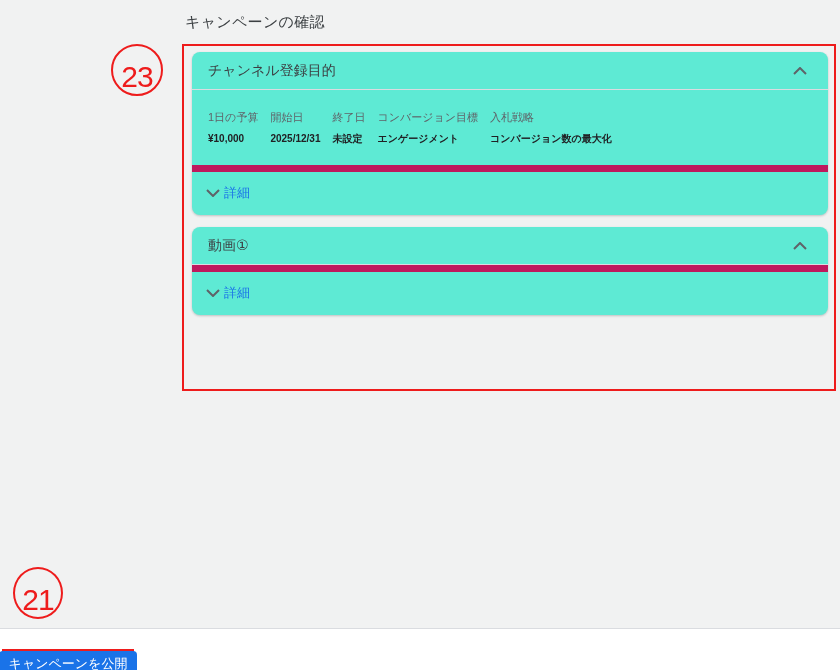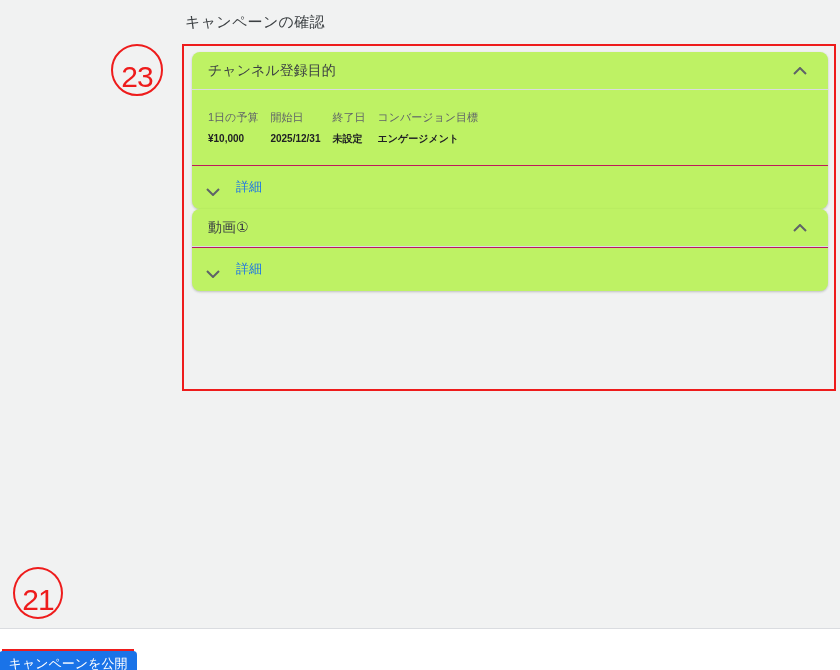--- a/index.html
+++ b/index.html
@@ -51,23 +51,24 @@
   .anno-circle.step23 { left: 111px; top: 44px; width: 52px; height: 52px; }
   .anno-circle.step24 { left: 13px;  top: 567px; width: 50px; height: 52px; }
   
   .cards {
     position: absolute;
     left: 192px;
     top: 52px;
     width: 636px;
   }
   .card {
-    background: #bef264;
+    background: #5eead4;
     border-radius: 8px;
     box-shadow: 0 1px 2px rgba(60,64,67,0.18), 0 1px 3px rgba(60,64,67,0.10);
+    margin-bottom: 12px;
     overflow: hidden;
   }
   .card-header {
     height: 38px;
     display: flex;
     align-items: center;
     justify-content: space-between;
     padding: 0 16px;
     border-bottom: 1px solid #dadce0;
     cursor: pointer;
@@ -100,25 +101,25 @@
   }
   .field-value {
     margin-top: 6px;
     font-size: 10px;
     font-weight: 700;
     color: #202124;
     line-height: 18px;
     white-space: nowrap;
   }
   .card-footer {
-    border-top: 1px solid #be185d;
+    border-top: 7px solid #be185d;
     padding: 12px 16px 13px 14px;
     display: flex;
-    align-items: flex-end;
-    gap: 16px;
+    align-items: center;
+    gap: 4px;
     cursor: pointer;
   }
   .details-label {
     font-size: 13px;
     color: #1a73e8;
   }
   
   .action-bar {
     position: absolute;
     left: 0;
@@ -189,20 +190,24 @@
           <div class="field-value">2025/12/31</div>
         </div>
         <div class="field">
           <div class="field-label">終了日</div>
           <div class="field-value">未設定</div>
         </div>
         <div class="field">
           <div class="field-label">コンバージョン目標</div>
           <div class="field-value">エンゲージメント</div>
         </div>
+        <div class="field">
+          <div class="field-label">入札戦略</div>
+          <div class="field-value">コンバージョン数の最大化</div>
+        </div>
       </div>
       <div class="card-footer">
         <span>
           <svg class="icon-svg" width="14" height="8" viewBox="0 0 14 8">
             <path d="M1 1 L7 7 L13 1" fill="none" stroke="#5f6368" stroke-width="2"></path>
           </svg>
         </span>
         <span class="details-label">詳細</span>
       </div>
     </div>

